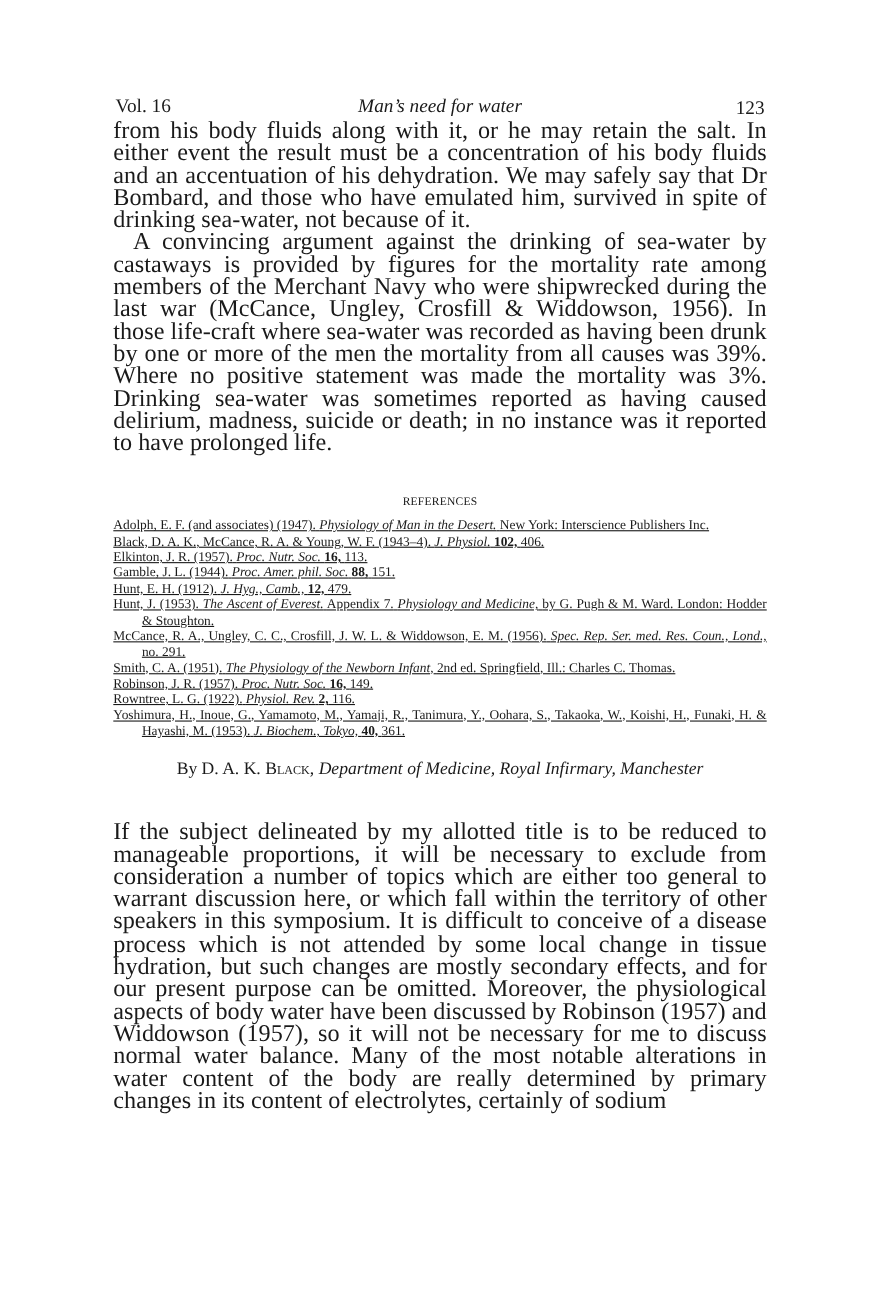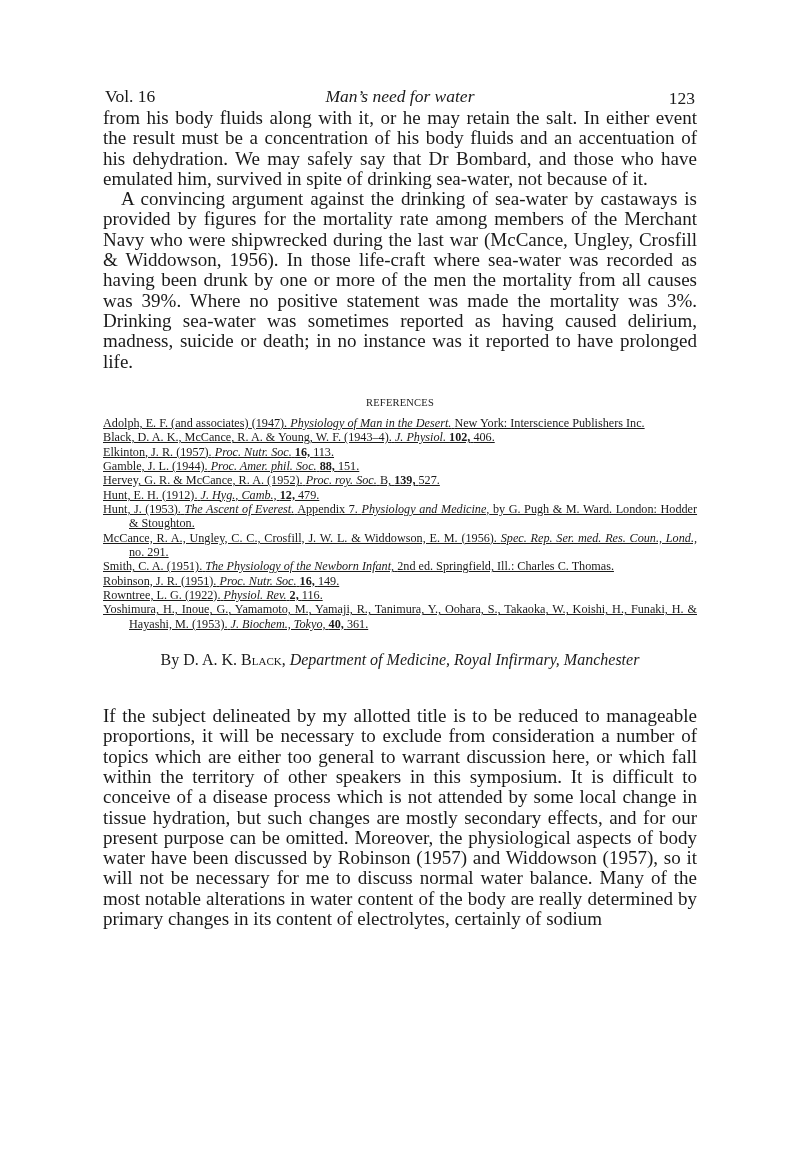--- a/index.html
+++ b/index.html
@@ -24,30 +24,30 @@
     .running-head {
       position: relative;
       height: 24px;
       font-size: 17.5px;
       line-height: 24px;
     }
     .running-head .vol { position: absolute; left: 2px; top: 0; }
     .running-head .title { position: absolute; left: 0; right: 0; text-align: center; font-style: italic; top: 0; }
     .running-head .pageno { position: absolute; right: 2px; top: 2px; }
     .body-text {
-      font-size: 19px;
+      font-size: 22px;
       line-height: 20.3px;
       text-align: justify;
       margin: 0;
       hyphens: manual;
     }
     .body-text p { margin: 0; }
     .body-text p.indent { text-indent: 18px; }
     .refs-heading {
-      margin-top: 24px;
+      margin-top: 38px;
       text-align: center;
       font-size: 10.5px;
       letter-spacing: 0.2px;
       line-height: 14px;
     }
     .refs {
       margin-top: 6px;
       font-size: 12.2px;
       line-height: 14.35px;
       text-align: justify;
@@ -95,26 +95,25 @@
     <p class="indent">A convincing argument against the drinking of sea-water by castaways is provided by figures for the mortality rate among members of the Merchant Navy who were shipwrecked during the last war (McCance, Ungley, Crosfill &amp; Widdowson, 1956). In those life-craft where sea-water was recorded as having been drunk by one or more of the men the mortality from all causes was 39%. Where no positive statement was made the mortality was 3%. Drinking sea-water was sometimes reported as having caused delirium, madness, suicide or death; in no instance was it reported to have prolonged life.</p>
   </div>
 
   <div class="refs-heading">REFERENCES</div>
 
   <div class="refs" id="refs-list">
       <p class="ref"><span>Adolph, E. F. (and associates) (1947).</span> <i>Physiology of Man in the Desert.</i> <span>New York: Interscience Publishers Inc.</span> </p>
       <p class="ref"><span>Black, D. A. K., McCance, R. A. &amp; Young, W. F. (1943–4).</span> <i>J. Physiol.</i> <b>102,</b> <span>406.</span> </p>
       <p class="ref"><span>Elkinton, J. R. (1957).</span> <i>Proc. Nutr. Soc.</i> <b>16,</b> <span>113.</span> </p>
       <p class="ref"><span>Gamble, J. L. (1944).</span> <i>Proc. Amer. phil. Soc.</i> <b>88,</b> <span>151.</span> </p>
-      <p class="ref"><span>Hervey, G. R. &amp; McCance, R. A. (1952).</span> <i>Proc. roy. Soc.</i> <span>B,</span> <b>139,</b> <span>527.</span> </p>
       <p class="ref"><span>Hunt, E. H. (1912).</span> <i>J. Hyg., Camb.,</i> <b>12,</b> <span>479.</span> </p>
       <p class="ref"><span>Hunt, J. (1953).</span> <i>The Ascent of Everest.</i> <span>Appendix 7.</span> <i>Physiology and Medicine,</i> <span>by G. Pugh &amp; M. Ward. London: Hodder &amp; Stoughton.</span> </p>
       <p class="ref"><span>McCance, R. A., Ungley, C. C., Crosfill, J. W. L. &amp; Widdowson, E. M. (1956).</span> <i>Spec. Rep. Ser. med. Res. Coun., Lond.,</i> <span>no. 291.</span> </p>
       <p class="ref"><span>Smith, C. A. (1951).</span> <i>The Physiology of the Newborn Infant,</i> <span>2nd ed. Springfield, Ill.: Charles C. Thomas.</span> </p>
-      <p class="ref"><span>Robinson, J. R. (1951).</span> <i>Proc. Nutr. Soc.</i> <b>16,</b> <span>149.</span> </p>
+      <p class="ref"><span>Robinson, J. R. (1957).</span> <i>Proc. Nutr. Soc.</i> <b>16,</b> <span>149.</span> </p>
       <p class="ref"><span>Rowntree, L. G. (1922).</span> <i>Physiol. Rev.</i> <b>2,</b> <span>116.</span> </p>
       <p class="ref"><span>Yoshimura, H., Inoue, G., Yamamoto, M., Yamaji, R., Tanimura, Y., Oohara, S., Takaoka, W., Koishi, H., Funaki, H. &amp; Hayashi, M. (1953).</span> <i>J. Biochem., Tokyo,</i> <b>40,</b> <span>361.</span> </p>
     </div>
 
 
   <div class="article-byline">
     <span>By D. A. K.</span>
     <span class="sc">Black</span><span>,</span>
     <i>Department of Medicine, Royal Infirmary, Manchester</i>
   </div>

